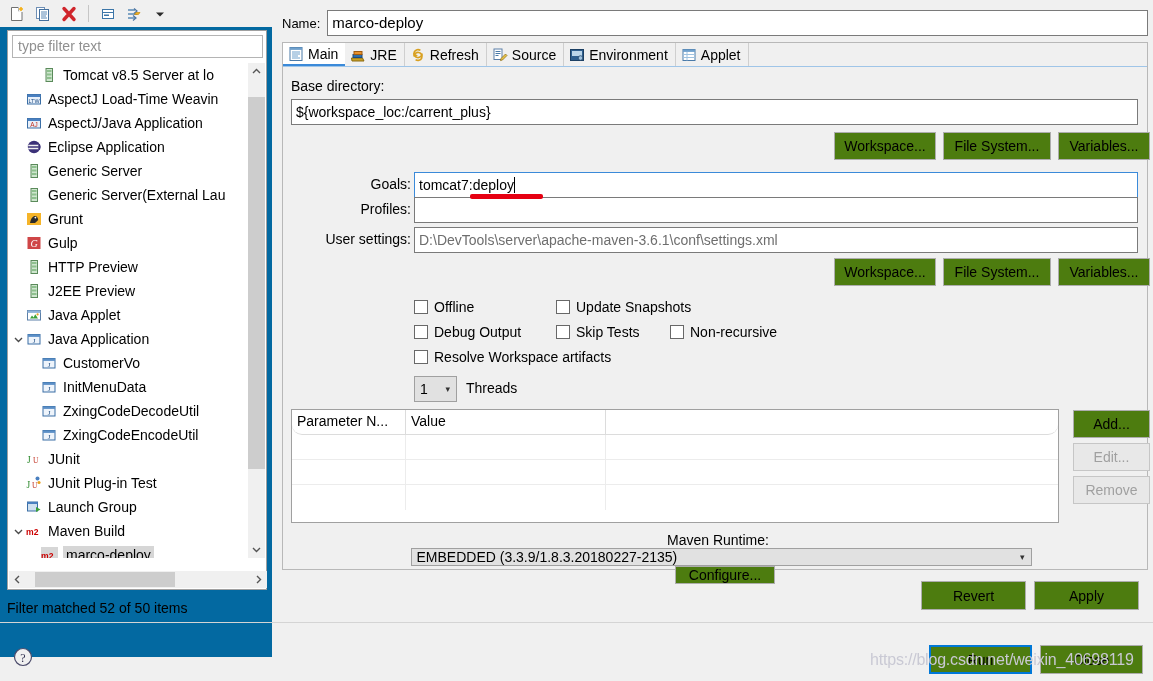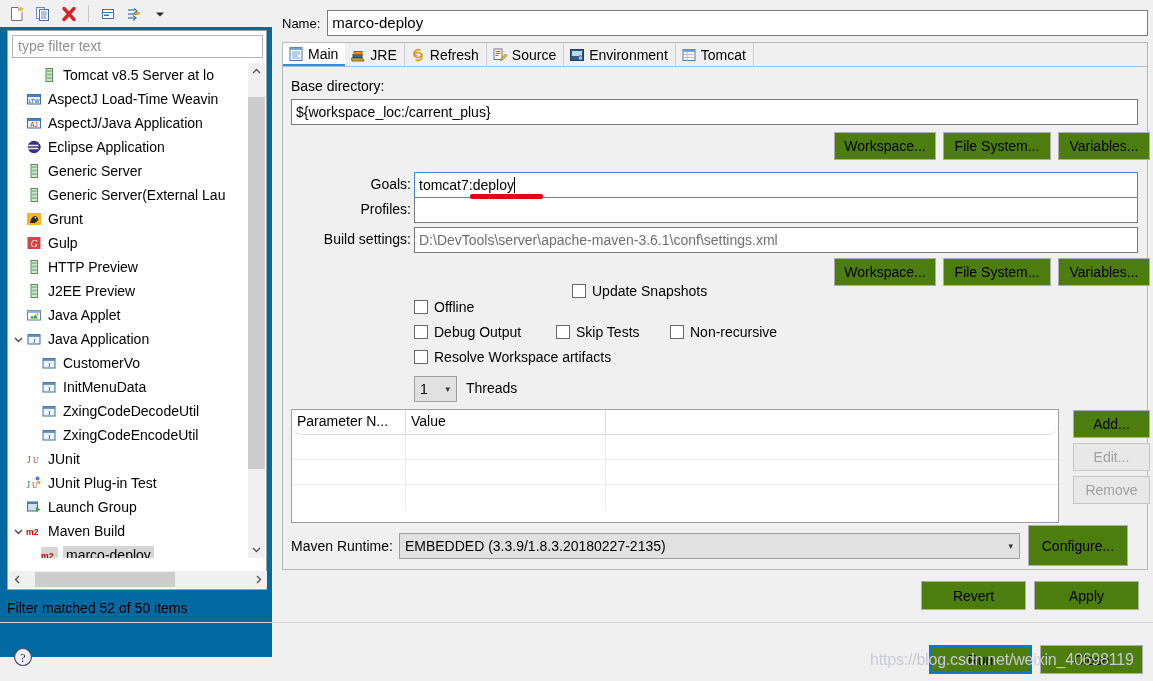--- a/index.html
+++ b/index.html
@@ -509,51 +509,51 @@
                 <circle cx="11.5" cy="11" r="2.3" fill="#9fc2e0" stroke="#1b3f63" stroke-width=".7"></circle>
               </svg></span>
             <span>Environment</span>
           </div>
           <div class="tab">
             <span class="tico"><svg width="16" height="16" viewBox="0 0 16 16">
                 <rect x="2" y="2.5" width="12" height="11" fill="#fff" stroke="#4a7aa8"></rect>
                 <rect x="2" y="2.5" width="12" height="2.4" fill="#6fa0cc"></rect>
                 <path d="M6 4.9v8.6M2 7.5h12M2 10.5h12" stroke="#9fc2e0"></path>
               </svg></span>
-            <span>Tomcat</span>
+            <span>Applet</span>
           </div>
         </div>
 
       <div id="tabbody">
 
         <div style="position:absolute;left:8px;top:10px;" class="fld-label">Base directory:</div>
         <div class="txtbox" style="position:absolute;left:8px;top:31px;width:847px;">${workspace_loc:/carrent_plus}</div>
 
         <div class="btn" style="position:absolute;left:551px;top:64px;width:102px;">Workspace...</div>
         <div class="btn" style="position:absolute;left:660px;top:64px;width:108px;">File System...</div>
         <div class="btn" style="position:absolute;left:775px;top:64px;width:92px;">Variables...</div>
 
         <div style="position:absolute;left:78px;top:108px;width:50px;text-align:right;" class="fld-label">Goals:</div>
         <div class="txtbox focus" style="position:absolute;left:131px;top:104px;width:724px;"><span>tomcat7:deploy</span><span class="caret-line"></span></div>
 
         <div style="position:absolute;left:68px;top:133px;width:60px;text-align:right;" class="fld-label">Profiles:</div>
         <div class="txtbox" style="position:absolute;left:131px;top:129px;width:724px;"></div>
 
-        <div style="position:absolute;left:18px;top:163px;width:110px;text-align:right;" class="fld-label">Build settings:</div>
+        <div style="position:absolute;left:18px;top:163px;width:110px;text-align:right;" class="fld-label">User settings:</div>
         <div class="txtbox gray" style="position:absolute;left:131px;top:159px;width:724px;">D:\DevTools\server\apache-maven-3.6.1\conf\settings.xml</div>
 
         <div class="btn" style="position:absolute;left:551px;top:190px;width:102px;">Workspace...</div>
         <div class="btn" style="position:absolute;left:660px;top:190px;width:108px;">File System...</div>
         <div class="btn" style="position:absolute;left:775px;top:190px;width:92px;">Variables...</div>
 
         <div class="cbrow" style="position:absolute;left:131px;top:231px;">
           <span class="cbox"></span>
           <span>Offline</span>
         </div>
-        <div class="cbrow" style="position:absolute;left:273px;top:215px;margin-left:16px;">
+        <div class="cbrow" style="position:absolute;left:273px;top:231px;">
           <span class="cbox"></span>
           <span>Update Snapshots</span>
         </div>
         <div class="cbrow" style="position:absolute;left:131px;top:256px;">
           <span class="cbox"></span>
           <span>Debug Output</span>
         </div>
         <div class="cbrow" style="position:absolute;left:273px;top:256px;">
           <span class="cbox"></span>
           <span>Skip Tests</span>
@@ -593,21 +593,21 @@
             <div class="ptd" style="width:114px;"></div>
               <div class="ptd" style="width:200px;"></div>
               <div class="ptd" style="width:452px;border-right:none;"></div>
           </div>
         </div>
 
         <div class="btn" style="position:absolute;left:790px;top:342px;width:77px;">Add...</div>
         <div class="btn disabled" style="position:absolute;left:790px;top:375px;width:77px;">Edit...</div>
         <div class="btn disabled" style="position:absolute;left:790px;top:408px;width:77px;">Remove</div>
 
-        <div id="runtime-row" style="left:8px;top:464px;width:860px;height:27px;">
+        <div id="runtime-row" style="left:8px;top:464px;width:860px;height:27px;flex-direction:column;">
           <div class="fld-label" style="margin-right:6px;">Maven Runtime:</div>
           <div class="combo" style="width:621px;">
             <span>EMBEDDED (3.3.9/1.8.3.20180227-2135)</span>
             <span class="caret">▾</span>
           </div>
           <div class="btn" style="width:100px;margin-left:8px;height:41px;">Configure...</div>
         </div>
 
       </div>
     </div>

